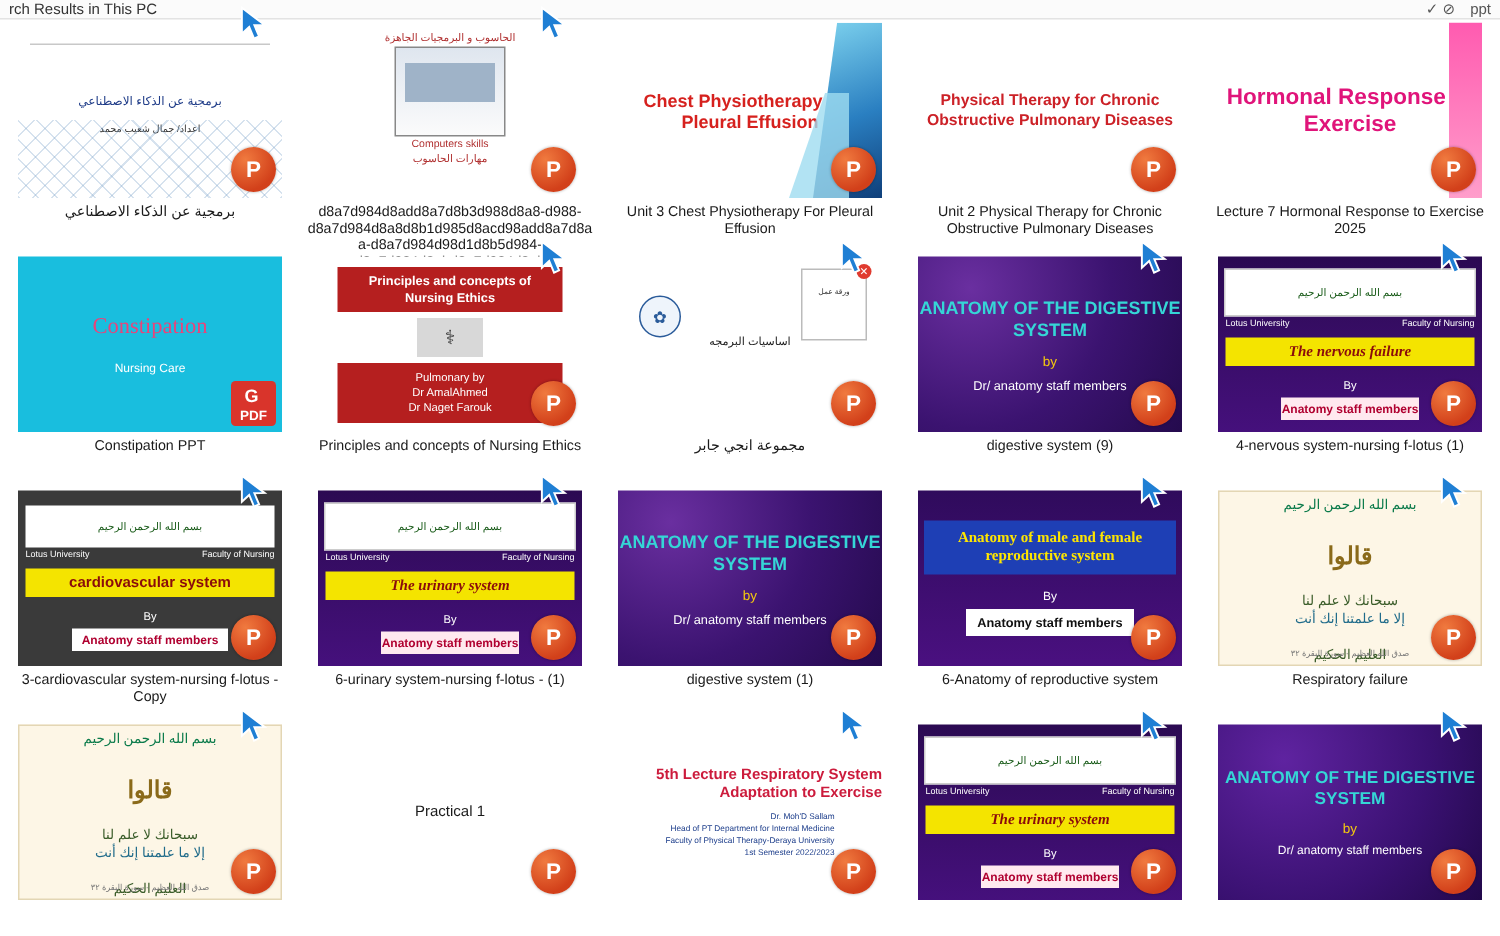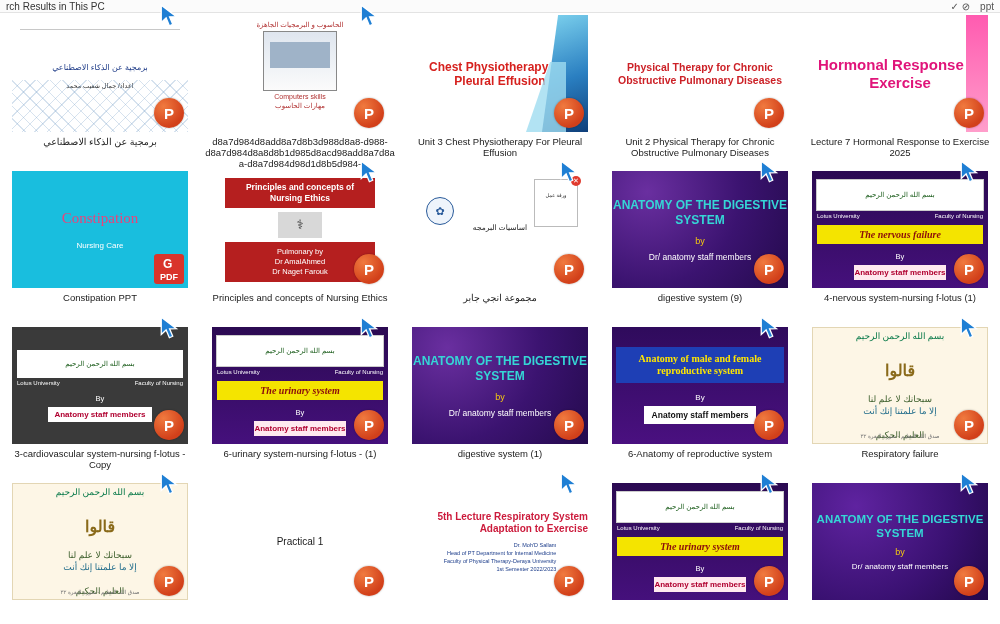--- a/index.html
+++ b/index.html
@@ -344,20 +344,21 @@
      <div class="caption">4-nervous system-nursing f-lotus (1)</div>
     </div>
     <div class="cell">
       <div class="thumbwrap">
        <div class="thumb s-cardio">
           <div class="hdr">بسم الله الرحمن الرحيم</div>
               <div class="row">
                 <span>Lotus University</span>
                 <span>Faculty of Nursing</span>
               </div>
+              <div class="band">cardiovascular system</div>
               <div class="by">By</div>
               <div class="name">Anatomy staff members</div>
         </div>
        <div class="pptbadge">
           <span>P</span>
         </div>
        <span class="cursor" style="left:146px;top:-12px;">
          <svg viewBox="0 0 24 24" width="26" height="26">
            <path d="M3 2 L3 18 L7.5 13.8 L10.5 21 L13.6 19.6 L10.7 12.8 L17 12.6 Z" fill="#1f7fd4" stroke="#ffffff" stroke-width="1.2"></path>
          </svg>

